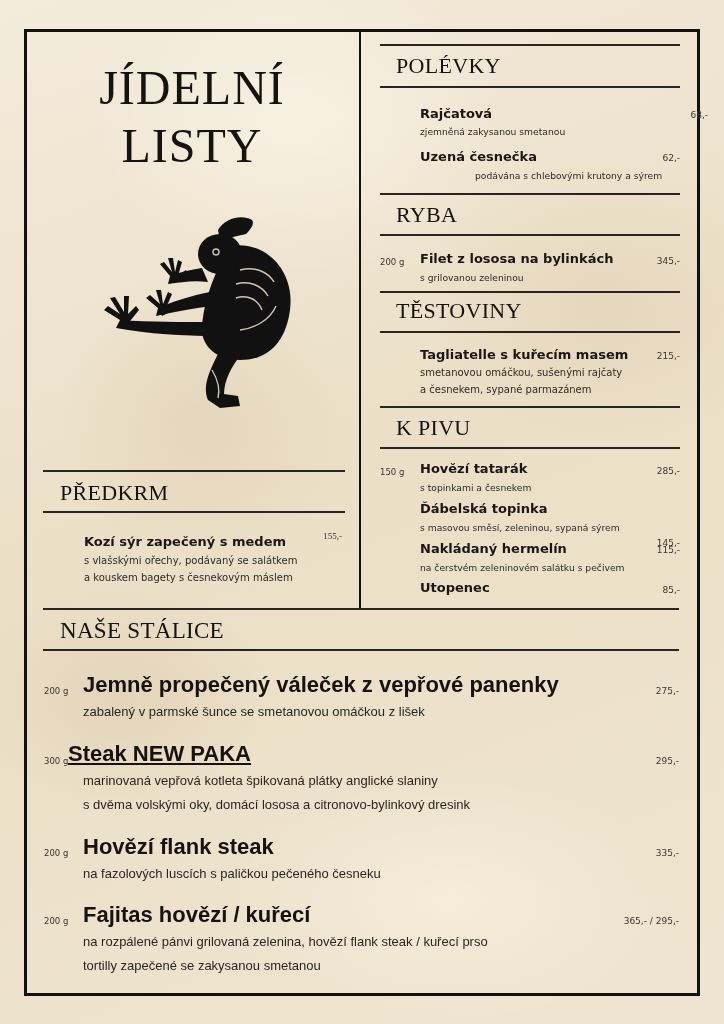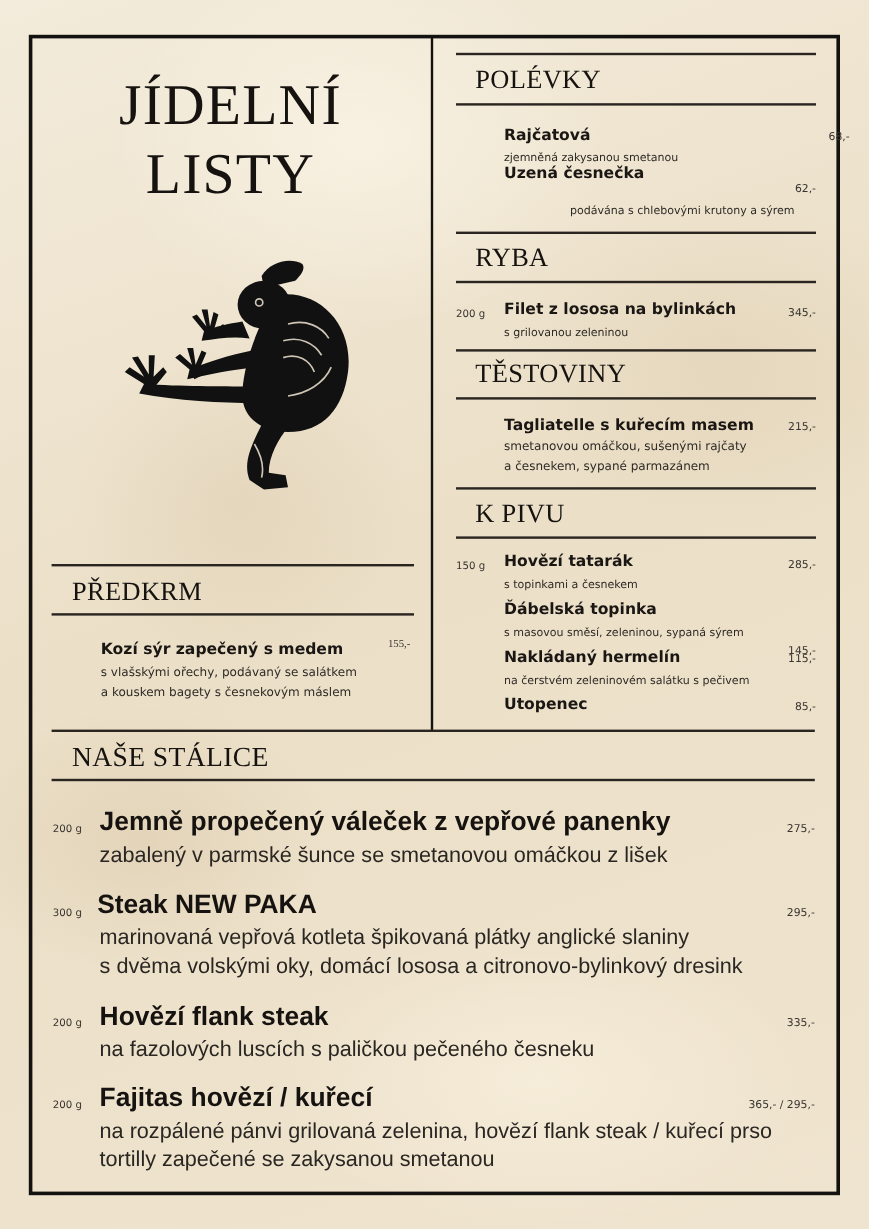--- a/index.html
+++ b/index.html
@@ -31,21 +31,21 @@
     position:absolute; font-family:"Liberation Serif", serif; font-weight:normal;
     font-size:22px; color:#15120f; letter-spacing:0.3px;
   }
   .sec-head.big { font-size:23px; }
   .item-name { position:absolute; font-weight:bold; font-size:13px; color:#1a1613; white-space:nowrap; }
   .item-desc { position:absolute; font-size:9.2px; color:#2e2a26; white-space:nowrap; }
   .item-desc.lg { font-size:10px; line-height:17px; }
   .price { position:absolute; font-size:9px; color:#3a3530; text-align:right; white-space:nowrap; }
   .weight { position:absolute; font-size:8.5px; color:#3a3530; white-space:nowrap; }
   .big-name { position:absolute; font-family:"Liberation Sans", sans-serif; font-weight:bold; font-size:22px; color:#15120f; white-space:nowrap; }
-  .big-desc { position:absolute; font-family:"Liberation Sans", sans-serif; font-size:18px; color:#2a2622; white-space:nowrap; line-height:24px; }
+  .big-desc { position:absolute; font-family:"Liberation Sans", sans-serif; font-size:13px; color:#2a2622; white-space:nowrap; line-height:24px; }
   .illustration { position:absolute; left:90px; top:210px; width:220px; height:205px; }
 </style>
 </head>
 <body>
 
 <div class="frame"></div>
 <div class="vdiv"></div>
 
 <div class="title" style="top:60px;">JÍDELNÍ</div>
 <div class="title" style="top:118px;">LISTY</div>
@@ -81,21 +81,21 @@
 </svg>
 
 <div class="hline" style="left:380px; top:44px; width:300px;"></div>
 <div class="sec-head" style="left:396px; top:53px;">POLÉVKY</div>
 <div class="hline" style="left:380px; top:86px; width:300px;"></div>
 
 <div class="item-name" style="left:420px; top:106px;">Rajčatová</div>
 <div class="price" style="left:628px; width:80px; top:110px;">68,-</div>
 <div class="item-desc" style="left:420px; top:126px;">zjemněná zakysanou smetanou</div>
 
-<div class="item-name" style="left:420px; top:137px;">Uzená česnečka</div>
+<div class="item-name" style="left:420px; top:149px;">Uzená česnečka</div>
 <div class="price" style="left:600px; width:80px; top:153px;">62,-</div>
 <div class="item-desc" style="left:440px; top:170px;margin-left:35px;">podávána s chlebovými krutony a sýrem</div>
 
 <div class="hline" style="left:380px; top:193px; width:300px;"></div>
 <div class="sec-head" style="left:396px; top:202px;">RYBA</div>
 <div class="hline" style="left:380px; top:234px; width:300px;"></div>
 
 <div class="weight" style="left:380px; top:257px;">200 g</div>
 <div class="item-name" style="left:420px; top:251px;">Filet z lososa na bylinkách</div>
 <div class="price" style="left:600px; width:80px; top:256px;">345,-</div>
@@ -142,21 +142,21 @@
 <div class="hline" style="left:43px; top:608px; width:636px;"></div>
 <div class="sec-head big" style="left:60px; top:618px;">NAŠE STÁLICE</div>
 <div class="hline" style="left:43px; top:649px; width:636px;"></div>
 
 <div class="weight" style="left:44px; top:686px;">200 g</div>
 <div class="big-name" style="left:83px; top:672px;">Jemně propečený váleček z vepřové panenky</div>
 <div class="price" style="left:600px; width:79px; top:686px;">275,-</div>
 <div class="big-desc" style="left:83px; top:700px;">zabalený v parmské šunce se smetanovou omáčkou z lišek</div>
 
 <div class="weight" style="left:44px; top:756px;">300 g</div>
-<div class="big-name" style="left:81px; top:741px;">Steak NEW PAKA</div>
+<div class="big-name" style="left:68px; top:741px;text-decoration:underline;">Steak NEW PAKA</div>
 <div class="price" style="left:600px; width:79px; top:756px;">295,-</div>
 <div class="big-desc" style="left:83px; top:769px;">marinovaná vepřová kotleta špikovaná plátky anglické slaniny</div>
 <div class="big-desc" style="left:83px; top:793px;">s dvěma volskými oky, domácí lososa a citronovo-bylinkový dresink</div>
 
 <div class="weight" style="left:44px; top:848px;">200 g</div>
 <div class="big-name" style="left:83px; top:834px;">Hovězí flank steak</div>
 <div class="price" style="left:600px; width:79px; top:848px;">335,-</div>
 <div class="big-desc" style="left:83px; top:862px;">na fazolových luscích s paličkou pečeného česneku</div>
 
 <div class="weight" style="left:44px; top:916px;">200 g</div>

